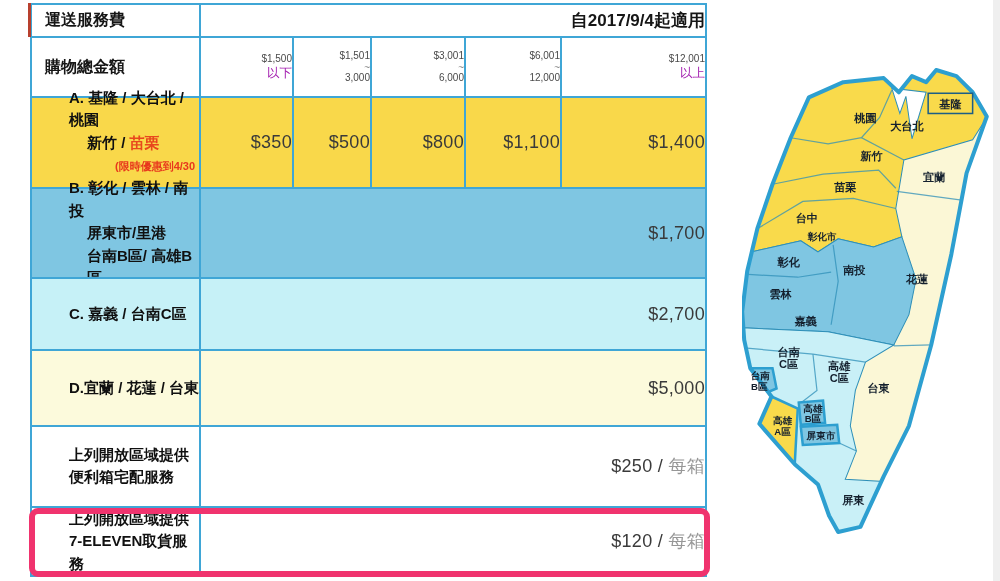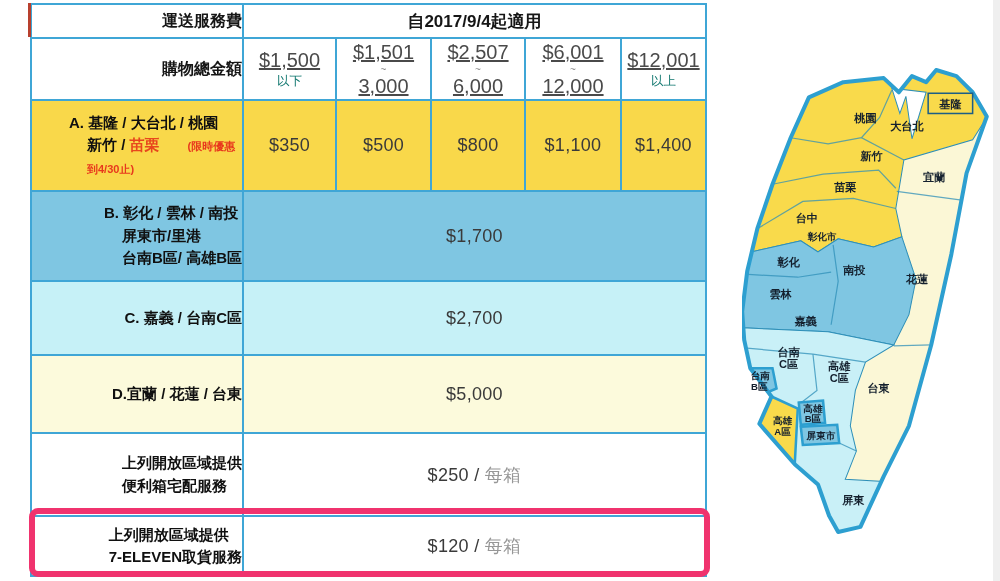--- a/index.html
+++ b/index.html
@@ -4,36 +4,36 @@
 <style>
   html,body{margin:0;padding:0;background:#fff;}
   .stage{position:relative;width:1000px;height:581px;background:#ffffff;overflow:hidden;
          font-family:"Liberation Sans","DejaVu Sans",sans-serif;}
   
   .fee-table{position:absolute;left:30px;top:3px;width:677px;height:574px;
              border:2px solid #3fa6d6;box-sizing:border-box;display:flex;flex-direction:column;background:#fff;}
   .t-row{display:flex;flex-direction:row;box-sizing:border-box;border-top:2px solid #3fa6d6;}
   .t-row:first-child{border-top:none;}
   .t-cell{box-sizing:border-box;border-left:2px solid #3fa6d6;display:flex;flex-direction:column;
-          justify-content:center;align-items:center;text-align:center;}
+          justify-content:center;align-items:flex-end;text-align:center;}
   .t-cell:first-child{border-left:none;}
-  .label-cell{width:210px;align-items:flex-end;text-align:left;padding-left:13px;}
+  .label-cell{width:167px;align-items:flex-start;text-align:left;padding-left:13px;}
   .span-cell{flex:1;}
-  .c2{width:93px}.c3{width:95px}.c4{width:94px}.c5{width:96px}.c6{flex:1}
+  .c2{width:93px}.c3{width:78px}.c4{width:94px}.c5{width:96px}.c6{flex:1}
   .r1{height:32px}.r2{height:62px}.rA{height:91px}.rB{height:90px}
   .rC{height:74px}.rD{height:78px}.rE{height:83px}.rF{flex:1}
   .bg-a{background:#f9d84a}.bg-b{background:#7fc6e2}.bg-c{background:#c6f1f7}.bg-d{background:#fcfadc}
   .hd{font-size:16px;font-weight:bold;color:#161616;}
   .hd-big{font-size:17px;font-weight:bold;color:#161616;}
   .zone-label{font-size:15px;font-weight:bold;color:#101010;line-height:1.5;margin-left:24px;}
   .zone-label .indent{padding-left:18px;display:block;}
   .price{font-size:18px;color:#3a3a3a;letter-spacing:.3px;}
   .gray{color:#979797;}
-  .t-main{font-size:20px;color:#4a4a4a;line-height:1.25;text-decoration:underline;}
-  .t-sub{font-size:12.5px;color:#0f766e;line-height:1.3;}
+  .t-main{font-size:10px;color:#4a4a4a;line-height:1.25;}
+  .t-sub{font-size:12.5px;color:#a21caf;line-height:1.3;}
   .t-tilde{font-size:10px;color:#8a8a8a;line-height:.9;}
   .red-txt{color:#e8471d;}
   .note-txt{color:#e8381d;font-size:11px;font-weight:bold;padding-left:28px;}
   
   .pink-box{position:absolute;left:29px;top:508px;width:681px;height:69px;border:6px solid #f0336e;
             border-radius:9px;box-sizing:border-box;pointer-events:none;background:transparent;}
   .red-mark{position:absolute;left:28px;top:3px;width:3px;height:34px;background:#b8402e;}
   .edge-strip{position:absolute;right:0;top:0;width:7px;height:581px;background:#efefef;}
   
   .map-wrap{position:absolute;left:742px;top:68px;width:250px;height:470px;}
@@ -63,21 +63,21 @@
       <div class="t-cell c2">
         <span class="t-main">$1,500</span>
         <span class="t-sub">以下</span>
       </div>
       <div class="t-cell c3">
         <span class="t-main">$1,501</span>
         <span class="t-tilde">~</span>
         <span class="t-main">3,000</span>
       </div>
       <div class="t-cell c4">
-        <span class="t-main">$2,507</span>
+        <span class="t-main">$3,001</span>
         <span class="t-tilde">~</span>
         <span class="t-main">6,000</span>
       </div>
       <div class="t-cell c5">
         <span class="t-main">$6,001</span>
         <span class="t-tilde">~</span>
         <span class="t-main">12,000</span>
       </div>
       <div class="t-cell c6">
         <span class="t-main">$12,001</span>

